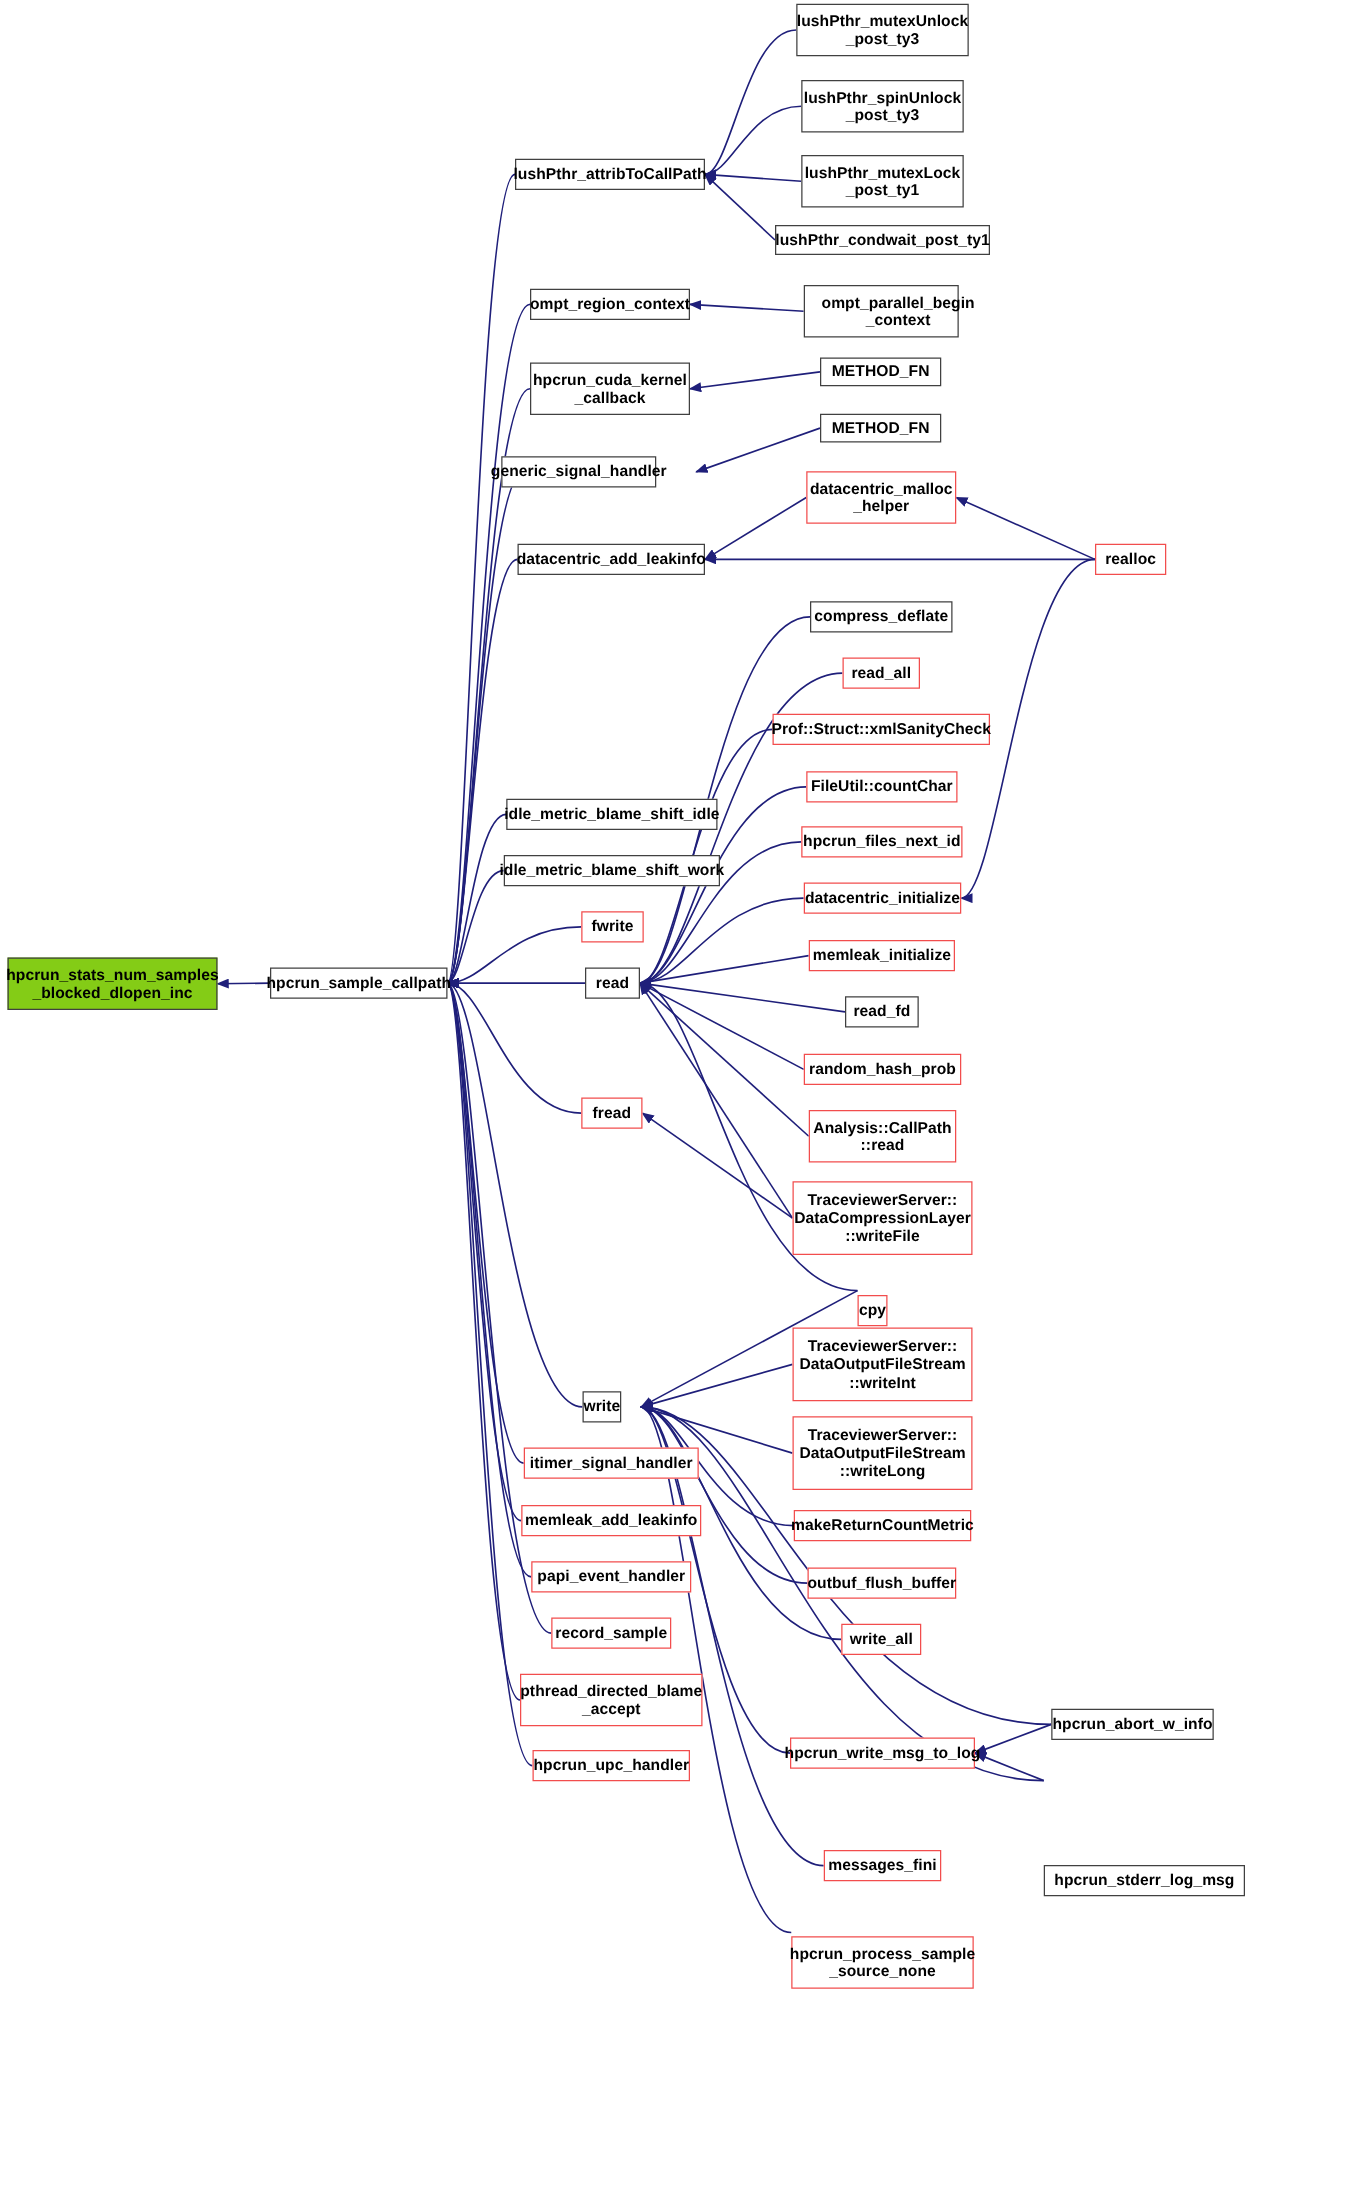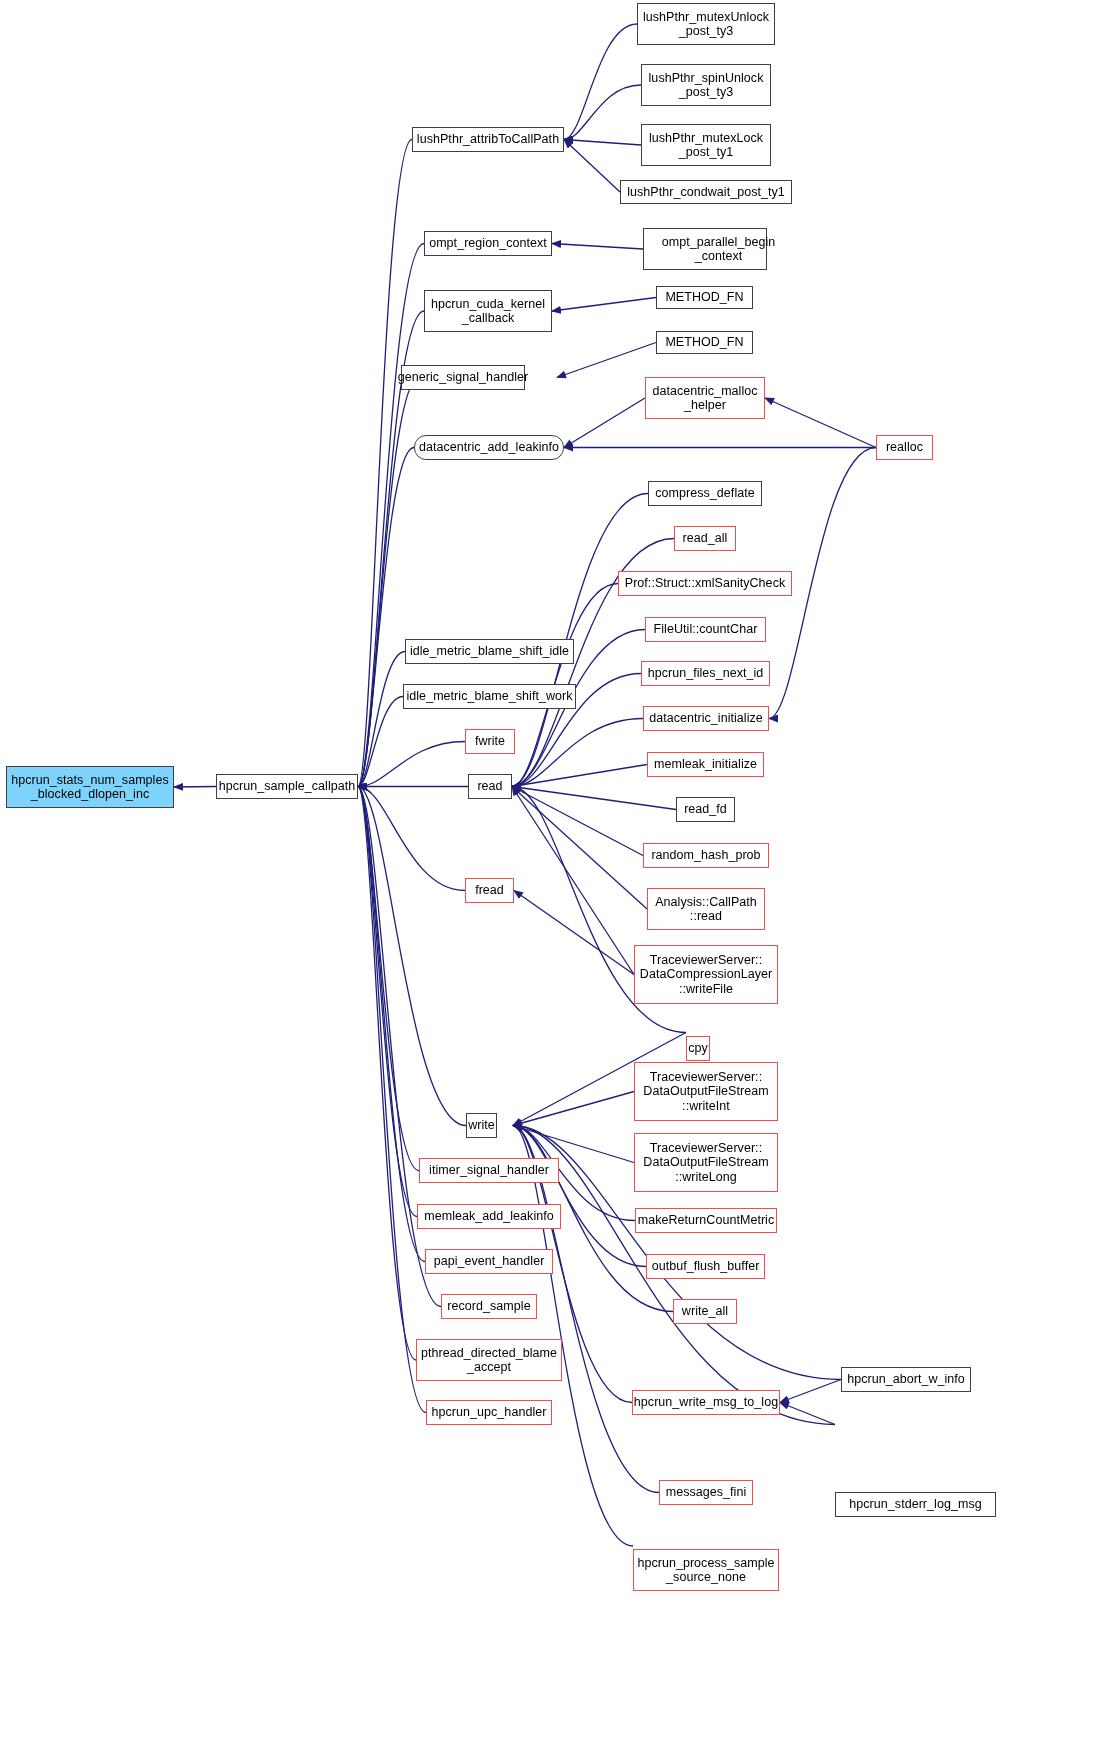--- a/index.html
+++ b/index.html
@@ -32,26 +32,27 @@
     justify-content: center;
     text-align: center;
     background: #ffffff;
     border: 1px solid #404040;
     color: #000000;
     font-size: 12.5px;
     line-height: 14.5px;
     letter-spacing: 0.05px;
     white-space: pre-line;
     z-index: 2;
+    font-weight: bold;
   }
   .node.red {
     border-color: #f24d4d;
   }
   .node.current {
-    background: #7dd3fc;
+    background: #84cc16;
     border-color: #404040;
   }
 </style>
 </head>
 <body>
 
 <div id="graph-root">
   <svg id="edge-layer" viewBox="0 0 1096 1753" xmlns="http://www.w3.org/2000/svg">
     <defs>
       <marker id="arrow" markerWidth="10" markerHeight="8" refX="9" refY="4" orient="auto" markerUnits="userSpaceOnUse">
@@ -128,21 +129,21 @@
       <div class="node" style="left: 643px; top: 228px; width: 124px; height: 42px; padding-left: 27px;">ompt_parallel_begin
 _context</div>
       <div class="node" style="left: 424px; top: 231px; width: 128px; height: 25px;">ompt_region_context</div>
       <div class="node" style="left: 656px; top: 286px; width: 97px; height: 23px;">METHOD_FN</div>
       <div class="node" style="left: 424px; top: 290px; width: 128px; height: 42px;">hpcrun_cuda_kernel
 _callback</div>
       <div class="node" style="left: 656px; top: 331px; width: 97px; height: 23px;">METHOD_FN</div>
       <div class="node" style="left: 401px; top: 365px; width: 124px; height: 25px;">generic_signal_handler</div>
       <div class="node red" style="left: 645px; top: 377px; width: 120px; height: 42px;">datacentric_malloc
 _helper</div>
-      <div class="node" style="left: 414px; top: 435px; width: 150px; height: 25px; border-radius: 12px;">datacentric_add_leakinfo</div>
+      <div class="node" style="left: 414px; top: 435px; width: 150px; height: 25px;">datacentric_add_leakinfo</div>
       <div class="node red" style="left: 876px; top: 435px; width: 57px; height: 25px;">realloc</div>
       <div class="node" style="left: 648px; top: 481px; width: 114px; height: 25px;">compress_deflate</div>
       <div class="node red" style="left: 674px; top: 526px; width: 62px; height: 25px;">read_all</div>
       <div class="node red" style="left: 618px; top: 571px; width: 174px; height: 25px;">Prof::Struct::xmlSanityCheck</div>
       <div class="node red" style="left: 645px; top: 617px; width: 121px; height: 25px;">FileUtil::countChar</div>
       <div class="node red" style="left: 641px; top: 661px; width: 129px; height: 25px;">hpcrun_files_next_id</div>
       <div class="node red" style="left: 643px; top: 706px; width: 126px; height: 25px;">datacentric_initialize</div>
       <div class="node red" style="left: 647px; top: 752px; width: 117px; height: 25px;">memleak_initialize</div>
       <div class="node" style="left: 676px; top: 797px; width: 59px; height: 25px;">read_fd</div>
       <div class="node red" style="left: 643px; top: 843px; width: 126px; height: 25px;">random_hash_prob</div>

